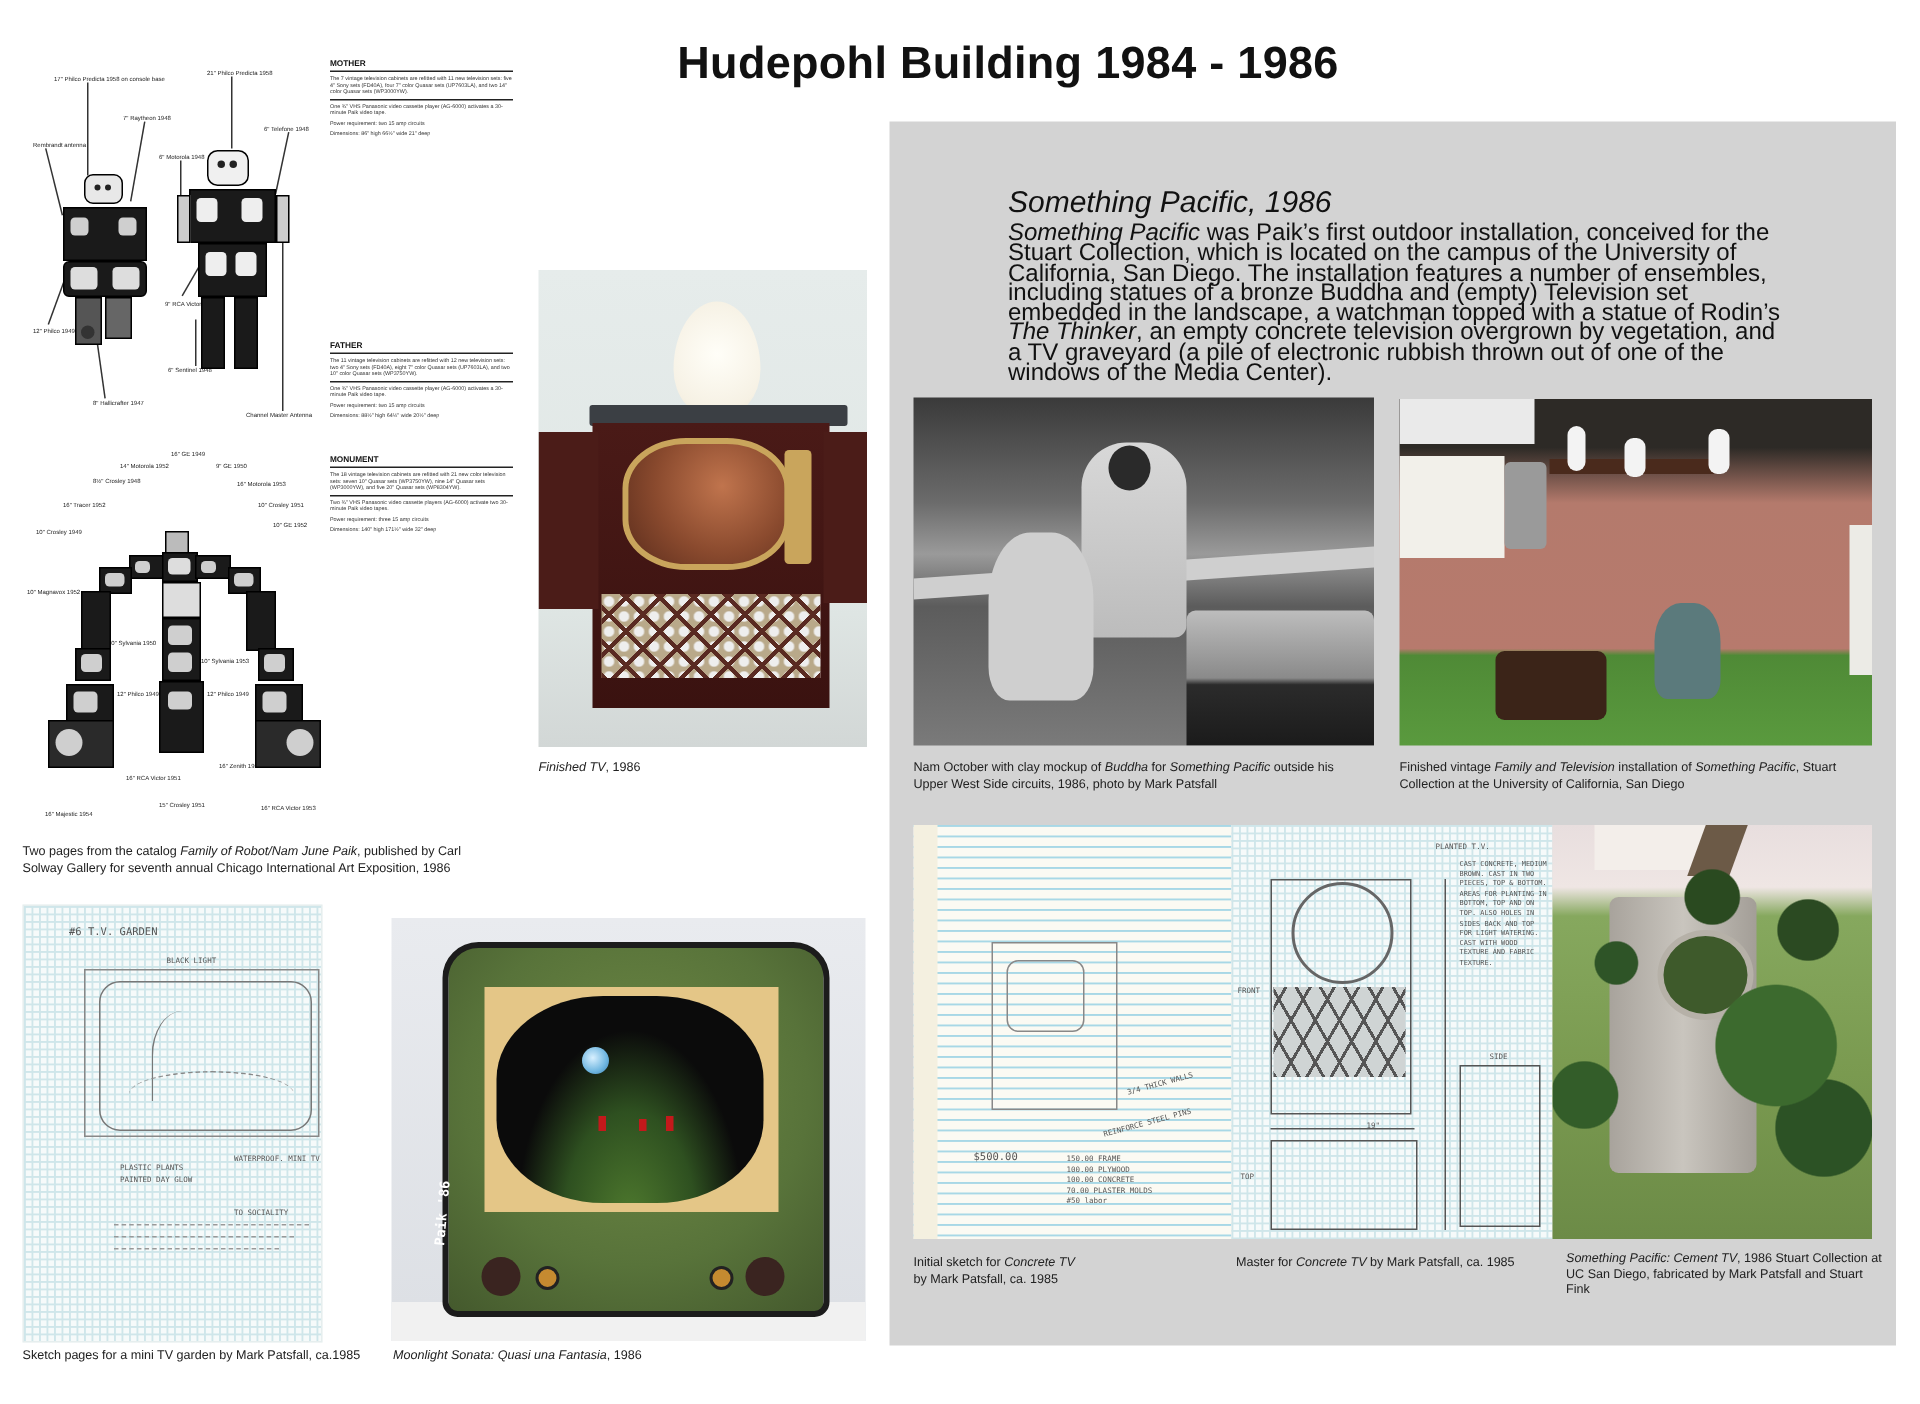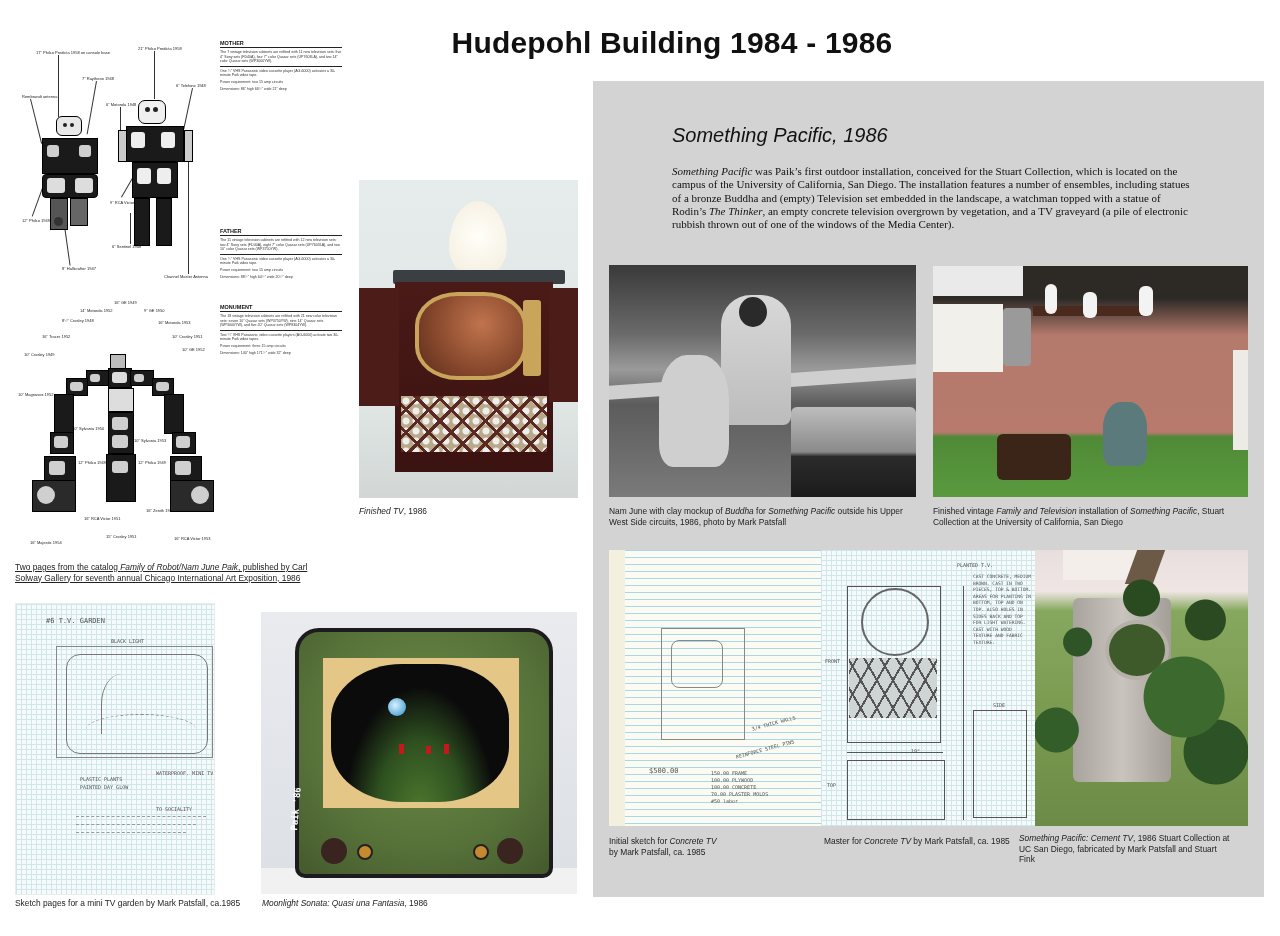--- a/index.html
+++ b/index.html
@@ -11,21 +11,21 @@
   .title {
     left: 0; width: 1344px; top: 26px; text-align: center;
     font-size: 30px; font-weight: bold; color: #111; letter-spacing: 0.2px;
   }
   .caption { font-size: 8.4px; line-height: 10.5px; color: #222; }
   .caption i { font-style: italic; }
 
   
   .panel { left: 593px; top: 81px; width: 671px; height: 816px; background: #d3d3d3; }
   .panel-title { left: 672px; top: 124px; font-size: 20px; font-style: italic; color: #111; }
-  .panel-text { left: 672px; top: 165px; width: 520px; font-size: 11px; line-height: 13.3px; color: #111; font-family: Liberation Serif, serif; }
+  .panel-text { left: 672px; top: 149px; width: 520px; font-size: 16px; line-height: 13.3px; color: #111; }
 
   
   .catalog-label { font-size: 4px; line-height: 5px; color: #222; white-space: nowrap; }
   .spec { font-size: 3.6px; line-height: 4.6px; color: #333; }
   .spec-head { font-size: 5.5px; font-weight: bold; color: #111; }
   .rule { height: 1px; background: #222; }
   .leader { position: absolute; width: 1px; background: #333; transform-origin: top left; }
 
   .tv { position: absolute; background: #1a1a1a; border: 1px solid #000; }
   .tv .scr { position: absolute; background: #cfcfcf; border-radius: 3px; }
@@ -207,21 +207,21 @@
     <div class="spec-head">MONUMENT</div>
     <div class="rule" style="margin:1px 0 2px;"></div>
     <div class="spec">The 18 vintage television cabinets are refitted with 21 new color television sets: seven 10" Quasar sets (WP3750YW), nine 14" Quasar sets (WP3000YW), and five 20" Quasar sets (WP8304YW).</div>
     <div class="rule" style="margin:2px 0;"></div>
     <div class="spec">Two ¾" VHS Panasonic video cassette players (AG-6000) activate two 30-minute Paik video tapes.</div>
     <div class="spec" style="margin-top:2px;">Power requirement: three 15 amp circuits</div>
     <div class="spec" style="margin-top:2px;">Dimensions: 140" high  171½" wide  32" deep</div>
   </div>
 </div>
 
-<div class="abs caption" style="left:15px;top:562px;width:310px;text-decoration:underline;">
+<div class="abs caption" style="left:15px;top:562px;width:310px;">
   <span>Two pages from the catalog </span><i>Family of Robot/Nam June Paik</i><span>, published by Carl Solway Gallery for seventh annual Chicago International Art Exposition, 1986</span>
 </div>
 
 <div class="photo" style="left:359px;top:180px;width:219px;height:318px;background:linear-gradient(#e6eceb 0%, #dfe6e4 70%, #d2d7d6 100%);">
   <div class="abs" style="left:90px;top:21px;width:58px;height:78px;border-radius:50% 50% 48% 48% / 58% 58% 42% 42%;background:radial-gradient(circle at 50% 45%, #fffef8 0%, #f6f1e4 70%, #e8dfcc 100%);"></div>
   <div class="abs" style="left:34px;top:90px;width:172px;height:14px;background:#3b3f44;border-radius:2px;"></div>
   <div class="abs" style="left:36px;top:102px;width:158px;height:190px;background:linear-gradient(#4a1a17,#3a1210);"></div>
   <div class="abs" style="left:0;top:108px;width:40px;height:118px;background:#4b1c18;"></div>
   <div class="abs" style="left:190px;top:108px;width:29px;height:114px;background:#4b1c18;"></div>
   <div class="abs" style="left:56px;top:112px;width:104px;height:80px;border-radius:38%;border:4px solid #c9a55c;background:radial-gradient(circle at 60% 35%, #c0744d 0%, #8a4a2e 55%, #5a2c1c 100%);"></div>
@@ -289,21 +289,21 @@
   <div class="abs" style="left:100px;top:40px;width:110px;height:10px;background:#4a2a1c;"></div>
   <div class="abs" style="left:112px;top:18px;width:12px;height:30px;background:#f3f3f3;border-radius:6px;"></div>
   <div class="abs" style="left:150px;top:26px;width:14px;height:26px;background:#f3f3f3;border-radius:6px;"></div>
   <div class="abs" style="left:206px;top:20px;width:14px;height:30px;background:#f3f3f3;border-radius:6px;"></div>
   <div class="abs" style="left:300px;top:84px;width:15px;height:100px;background:#ecebe6;"></div>
   <div class="abs" style="left:64px;top:168px;width:74px;height:46px;background:#3b2418;border-radius:6px;"></div>
   <div class="abs" style="left:170px;top:136px;width:44px;height:64px;background:#5b7a7c;border-radius:40% 40% 20% 20%;"></div>
 </div>
 
 <div class="abs caption" style="left:609px;top:506px;width:305px;">
-  <span>Nam June with clay mockup of </span><i>Buddha</i><span> for </span><i>Something Pacific</i><span> outside his Upper West Side circuits, 1986, photo by Mark Patsfall</span>
+  <span>Nam October with clay mockup of </span><i>Buddha</i><span> for </span><i>Something Pacific</i><span> outside his Upper West Side circuits, 1986, photo by Mark Patsfall</span>
 </div>
 <div class="abs caption" style="left:933px;top:506px;width:315px;">
   <span>Finished vintage </span><i>Family and Television</i><span> installation of </span><i>Something Pacific</i><span>, Stuart Collection at the University of California, San Diego</span>
 </div>
 
 <div class="photo lined-paper" style="left:609px;top:550px;width:212px;height:276px;">
   <div class="abs" style="left:0;top:0;width:16px;height:276px;background:#f4f0e0;"></div>
   <div class="abs" style="left:52px;top:78px;width:82px;height:110px;border:1px solid #888;"></div>
   <div class="abs" style="left:62px;top:90px;width:50px;height:46px;border:1px solid #888;border-radius:8px;"></div>
   <span class="hand" style="left:142px;top:170px;transform:rotate(-15deg);">3/4 THICK WALLS</span>
@@ -339,15 +339,15 @@
   <div class="abs" style="left:70px;top:70px;width:56px;height:52px;border-radius:50%;background:#3e5a2b;border:4px solid #b6b1a8;"></div>
   <div class="abs" style="left:0;top:26px;width:213px;height:220px;background:radial-gradient(circle at 20% 30%, #2e5427 0 14px, transparent 15px),radial-gradient(circle at 80% 20%, #2b4a22 0 20px, transparent 21px),radial-gradient(circle at 70% 55%, #3c6a2e 0 40px, transparent 41px),radial-gradient(circle at 85% 80%, #2c5225 0 32px, transparent 33px),radial-gradient(circle at 10% 70%, #335d29 0 22px, transparent 23px),radial-gradient(circle at 50% 10%, #2a4a20 0 18px, transparent 19px);"></div>
 </div>
 
 <div class="abs caption" style="left:609px;top:836px;width:200px;">
   <span>Initial sketch for </span><i>Concrete TV</i><br><span>by Mark Patsfall, ca. 1985</span>
 </div>
 <div class="abs caption" style="left:824px;top:836px;width:200px;">
   <span>Master for </span><i>Concrete TV</i><span> by Mark Patsfall, ca. 1985</span>
 </div>
-<div class="abs caption" style="left:1019px;top:833px;width:215px;">
+<div class="abs caption" style="left:1044px;top:833px;width:215px;">
   <i>Something Pacific: Cement TV</i><span>, 1986 Stuart Collection at UC San Diego, fabricated by Mark Patsfall and Stuart Fink</span>
 </div>
 
 </body></html>

